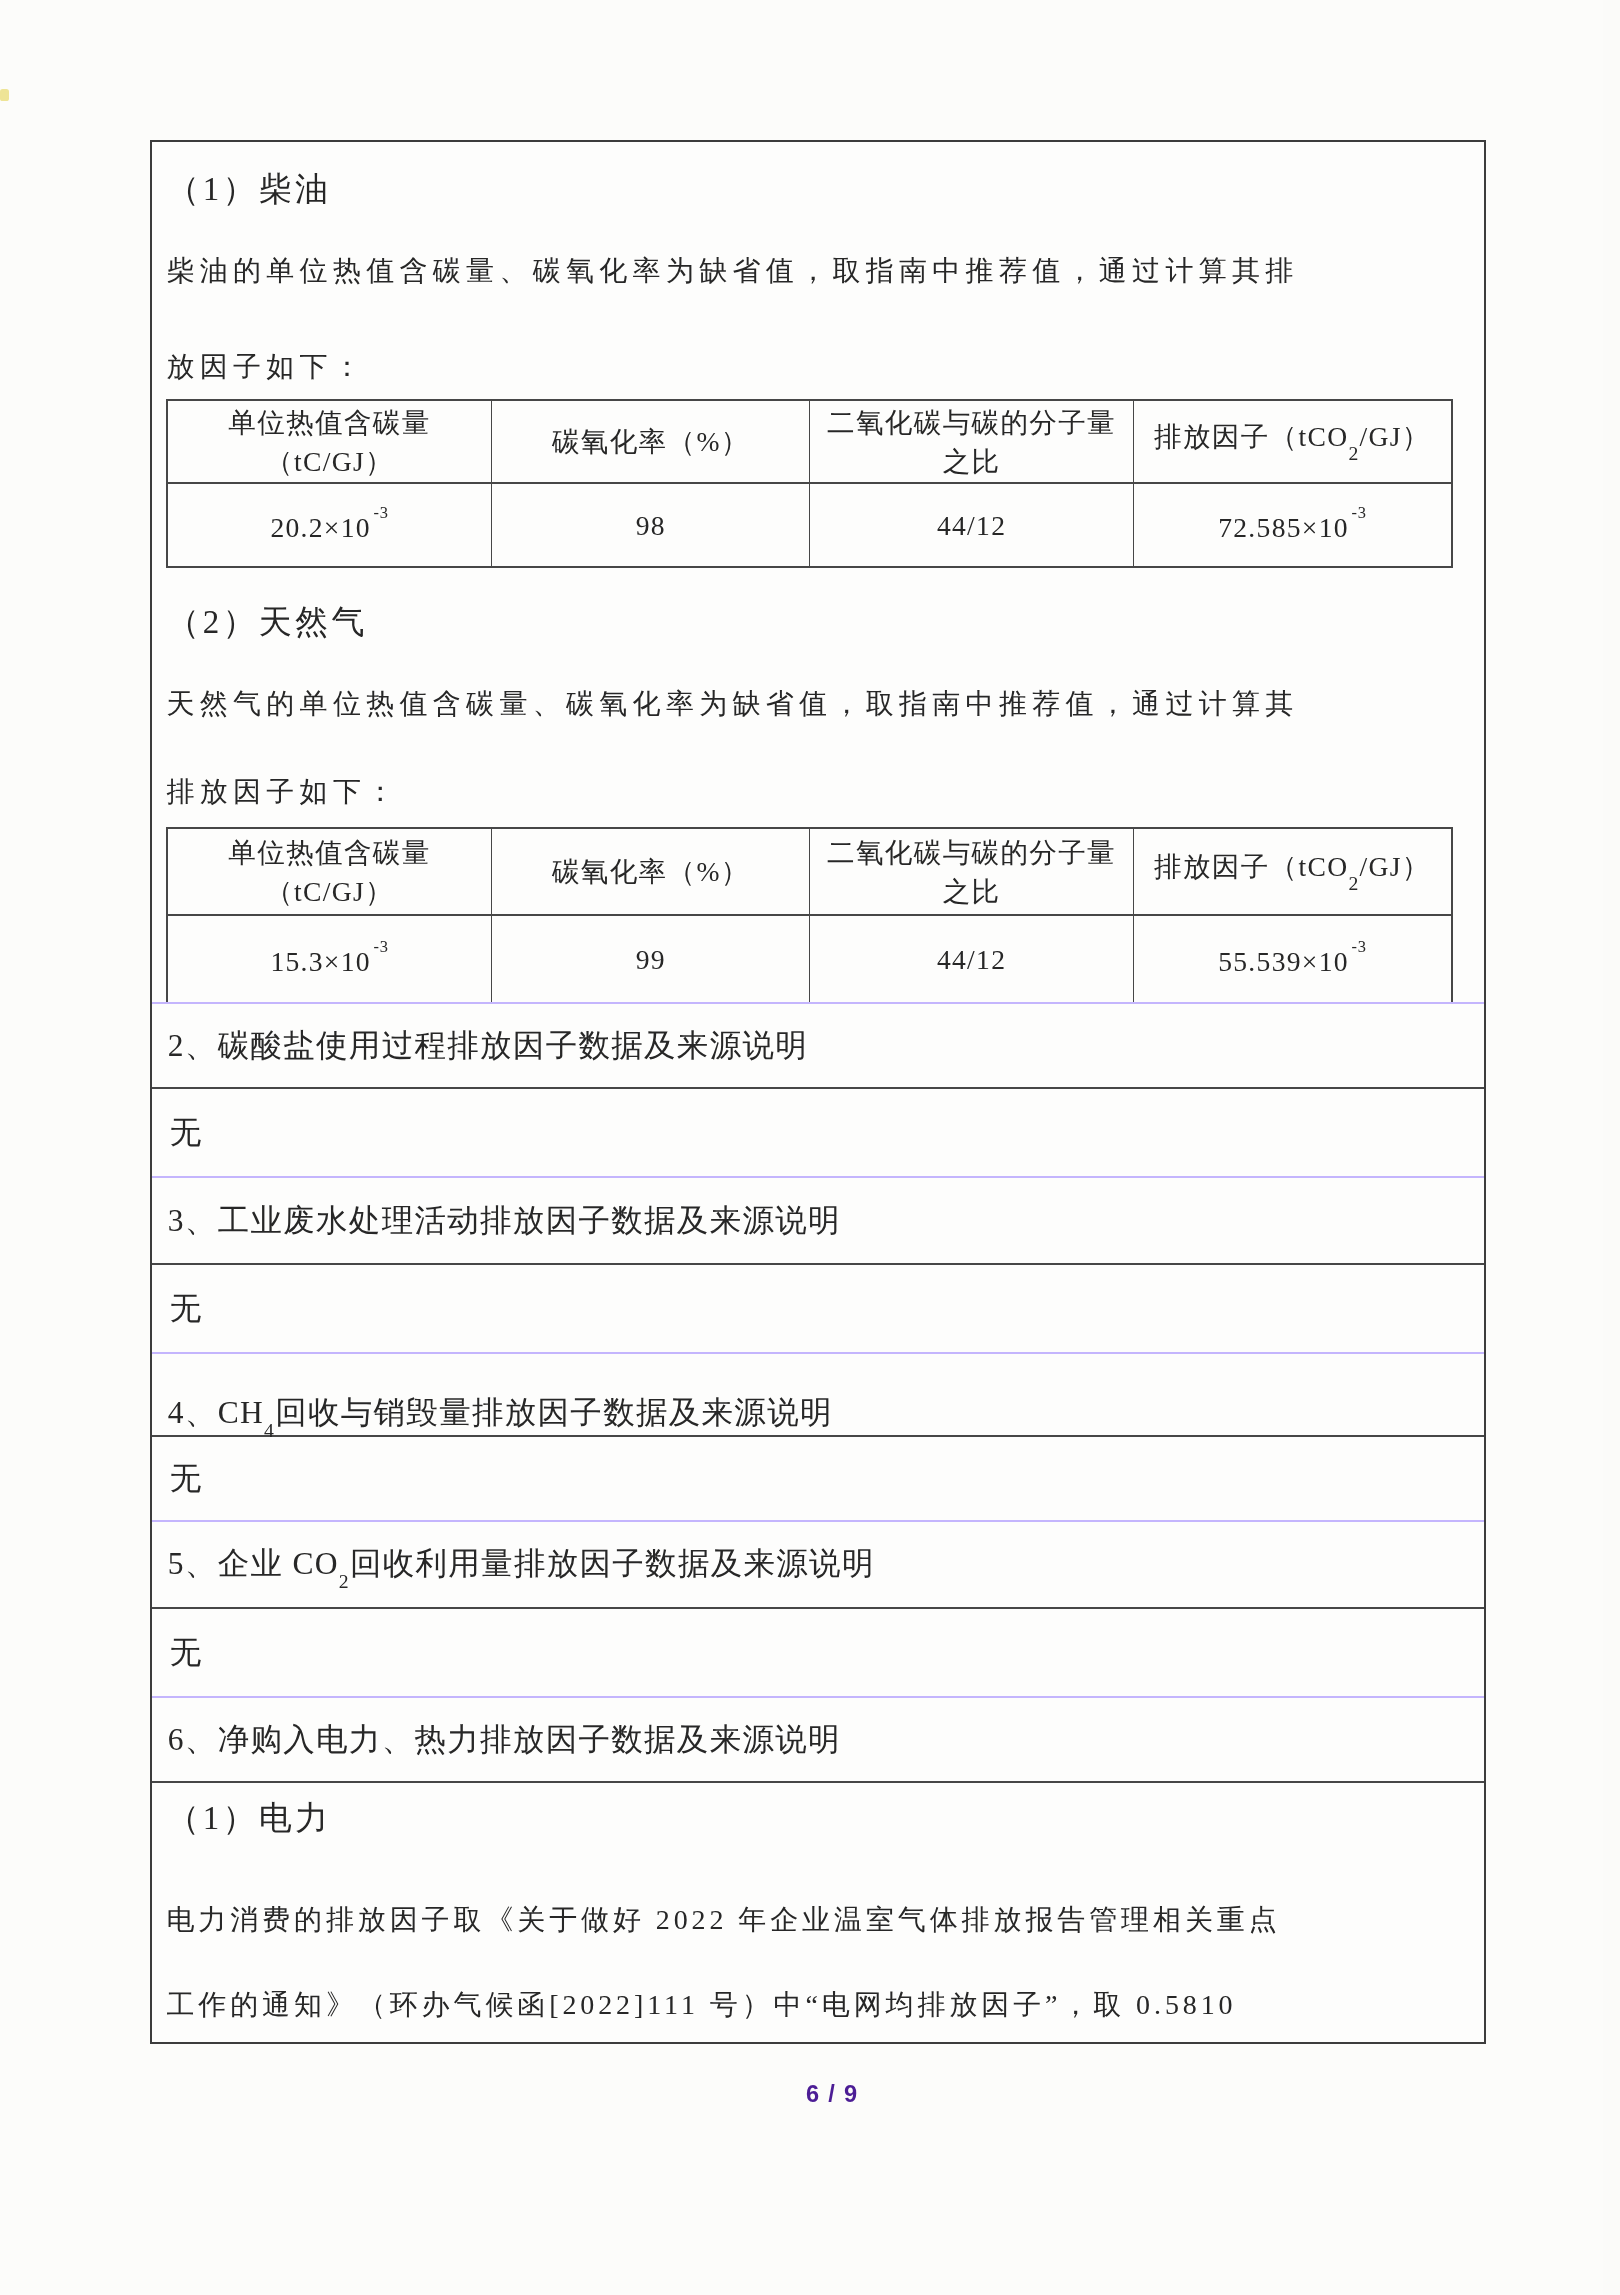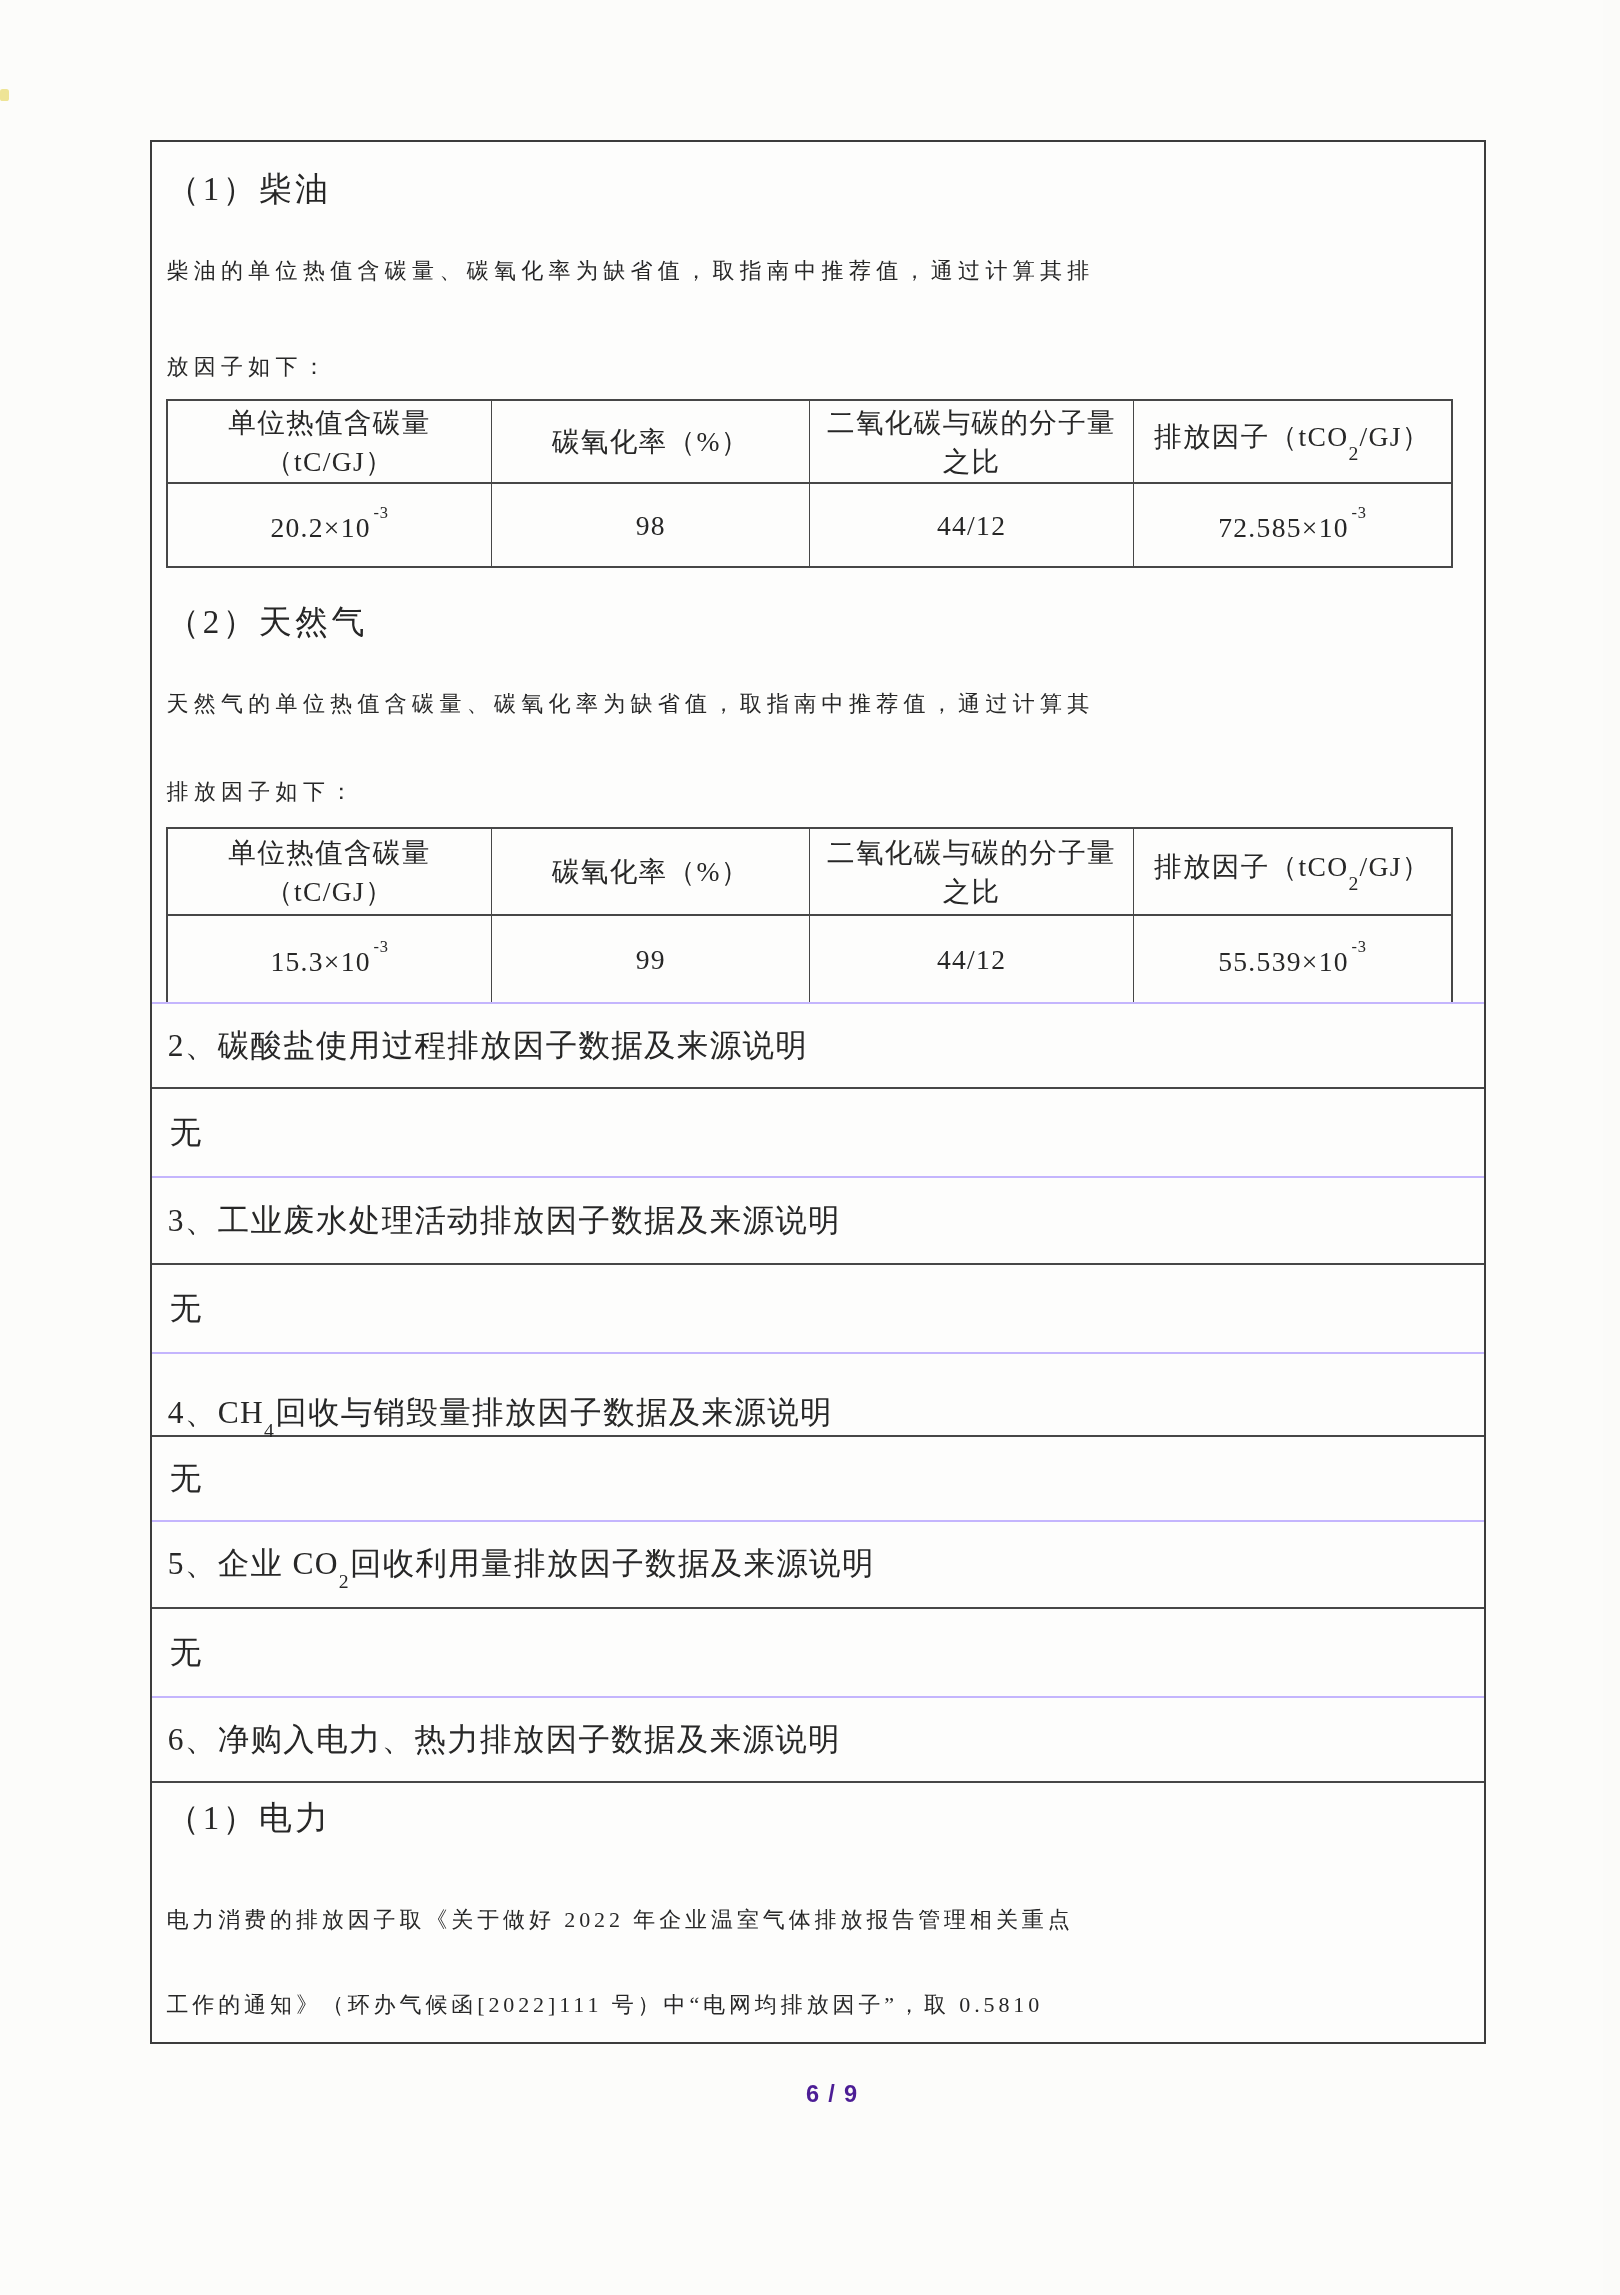--- a/index.html
+++ b/index.html
@@ -15,21 +15,21 @@
     background:#eadc74;opacity:.75;border-radius:2.6px;
   }
   .doc-box{
     position:absolute;left:150px;top:140px;width:1336px;height:1904px;
     border:2.6px solid #3c3c3c;box-sizing:border-box;
     display:flex;flex-direction:column;background:#fdfdfc;
   }
   .cell{box-sizing:border-box;}
   .cell-fuel{position:relative;flex:0 0 860px;overflow:hidden;}
   .abs{position:absolute;left:14.4px;right:13px;}
-  .body-line{font-size:22px;line-height:39px;letter-spacing:5.3px;white-space:nowrap;}
+  .body-line{font-size:28px;line-height:39px;letter-spacing:5.3px;white-space:nowrap;}
   .body-line.tight{letter-spacing:3.9px;}
   .item-title{font-size:33px;line-height:39px;letter-spacing:3.3px;white-space:nowrap;}
 
   
   .ftable{
     position:absolute;left:13.8px;right:31px;
     border:2px solid #474747;box-sizing:border-box;
     display:flex;flex-direction:column;background:transparent;
   }
   .ftable.t1{top:257px;height:169px;}

